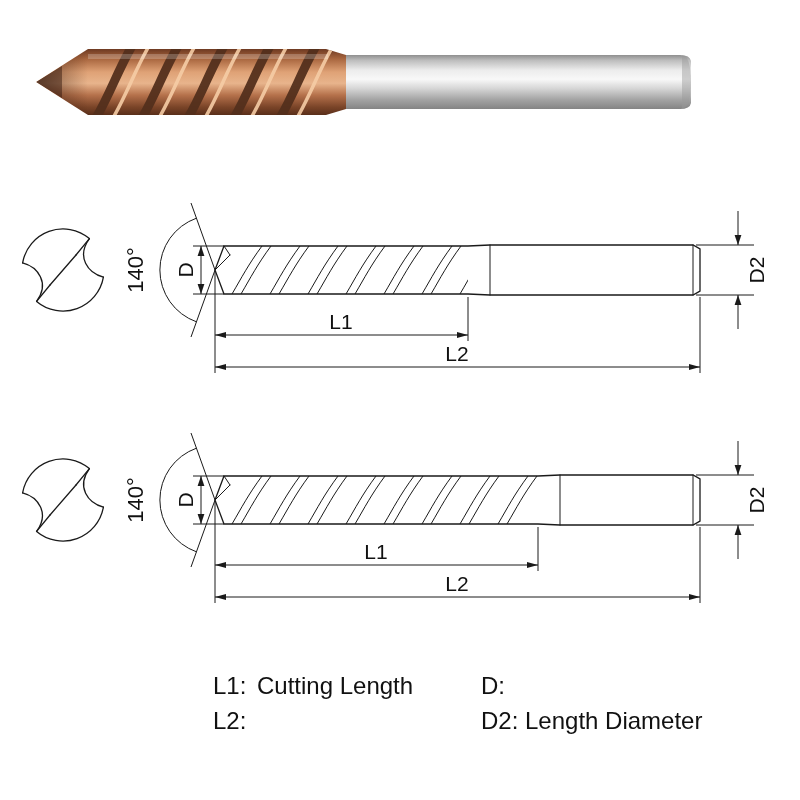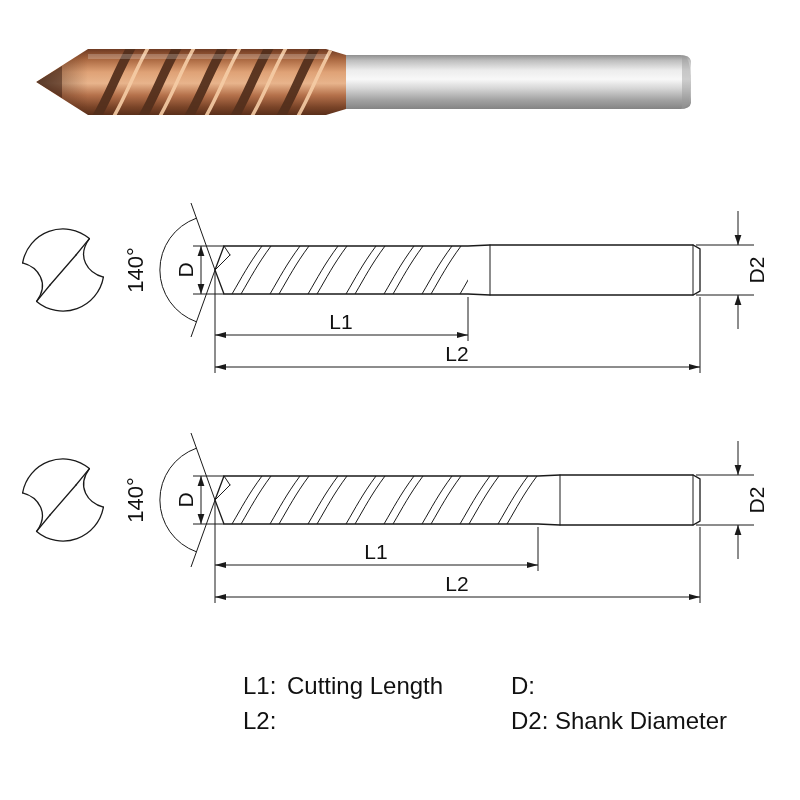--- a/index.html
+++ b/index.html
@@ -7,21 +7,21 @@
   .abs{position:absolute;}
   svg{display:block;}
   .ln{stroke:#1a1a1a;stroke-width:1.3;fill:none;stroke-linecap:round;}
   .thin{stroke:#1a1a1a;stroke-width:1;fill:none;}
   .dim{stroke:#1a1a1a;stroke-width:1;fill:none;}
   .ah{fill:#1a1a1a;stroke:none;}
   svg text{font-family:"Liberation Sans",sans-serif;fill:#111111;}
   .dimlabel{font-size:21px;}
   .anglelabel{font-size:22px;}
   .legend{position:absolute;left:213px;top:672px;display:grid;grid-template-columns:268px auto;grid-row-gap:7px;font-size:24px;color:#111;}
-  .legend-item{display:flex;align-items:center;white-space:nowrap;margin-left:30px;}
+  .legend-item{display:flex;align-items:center;white-space:nowrap;}
   .legend-item .lbl{display:inline-block;min-width:44px;}
   .legend-item .txt{display:inline-block;}
 </style>
 </head>
 <body>
 
 <div class="page">
 
   <svg class="abs" style="left:30px;top:42px;" width="670" height="80" viewBox="0 0 670 80">
     <defs>
@@ -260,17 +260,17 @@
       <span class="txt">Cutting Length</span>
     </div>
     <div class="legend-item">
       <span class="lbl">D:</span>
     </div>
     <div class="legend-item">
       <span class="lbl">L2:</span>
     </div>
     <div class="legend-item">
       <span class="lbl">D2:</span>
-      <span class="txt">Shank Diameter</span>
+      <span class="txt">Length Diameter</span>
     </div>
   </div>
 
 </div>
 
 </body></html>

